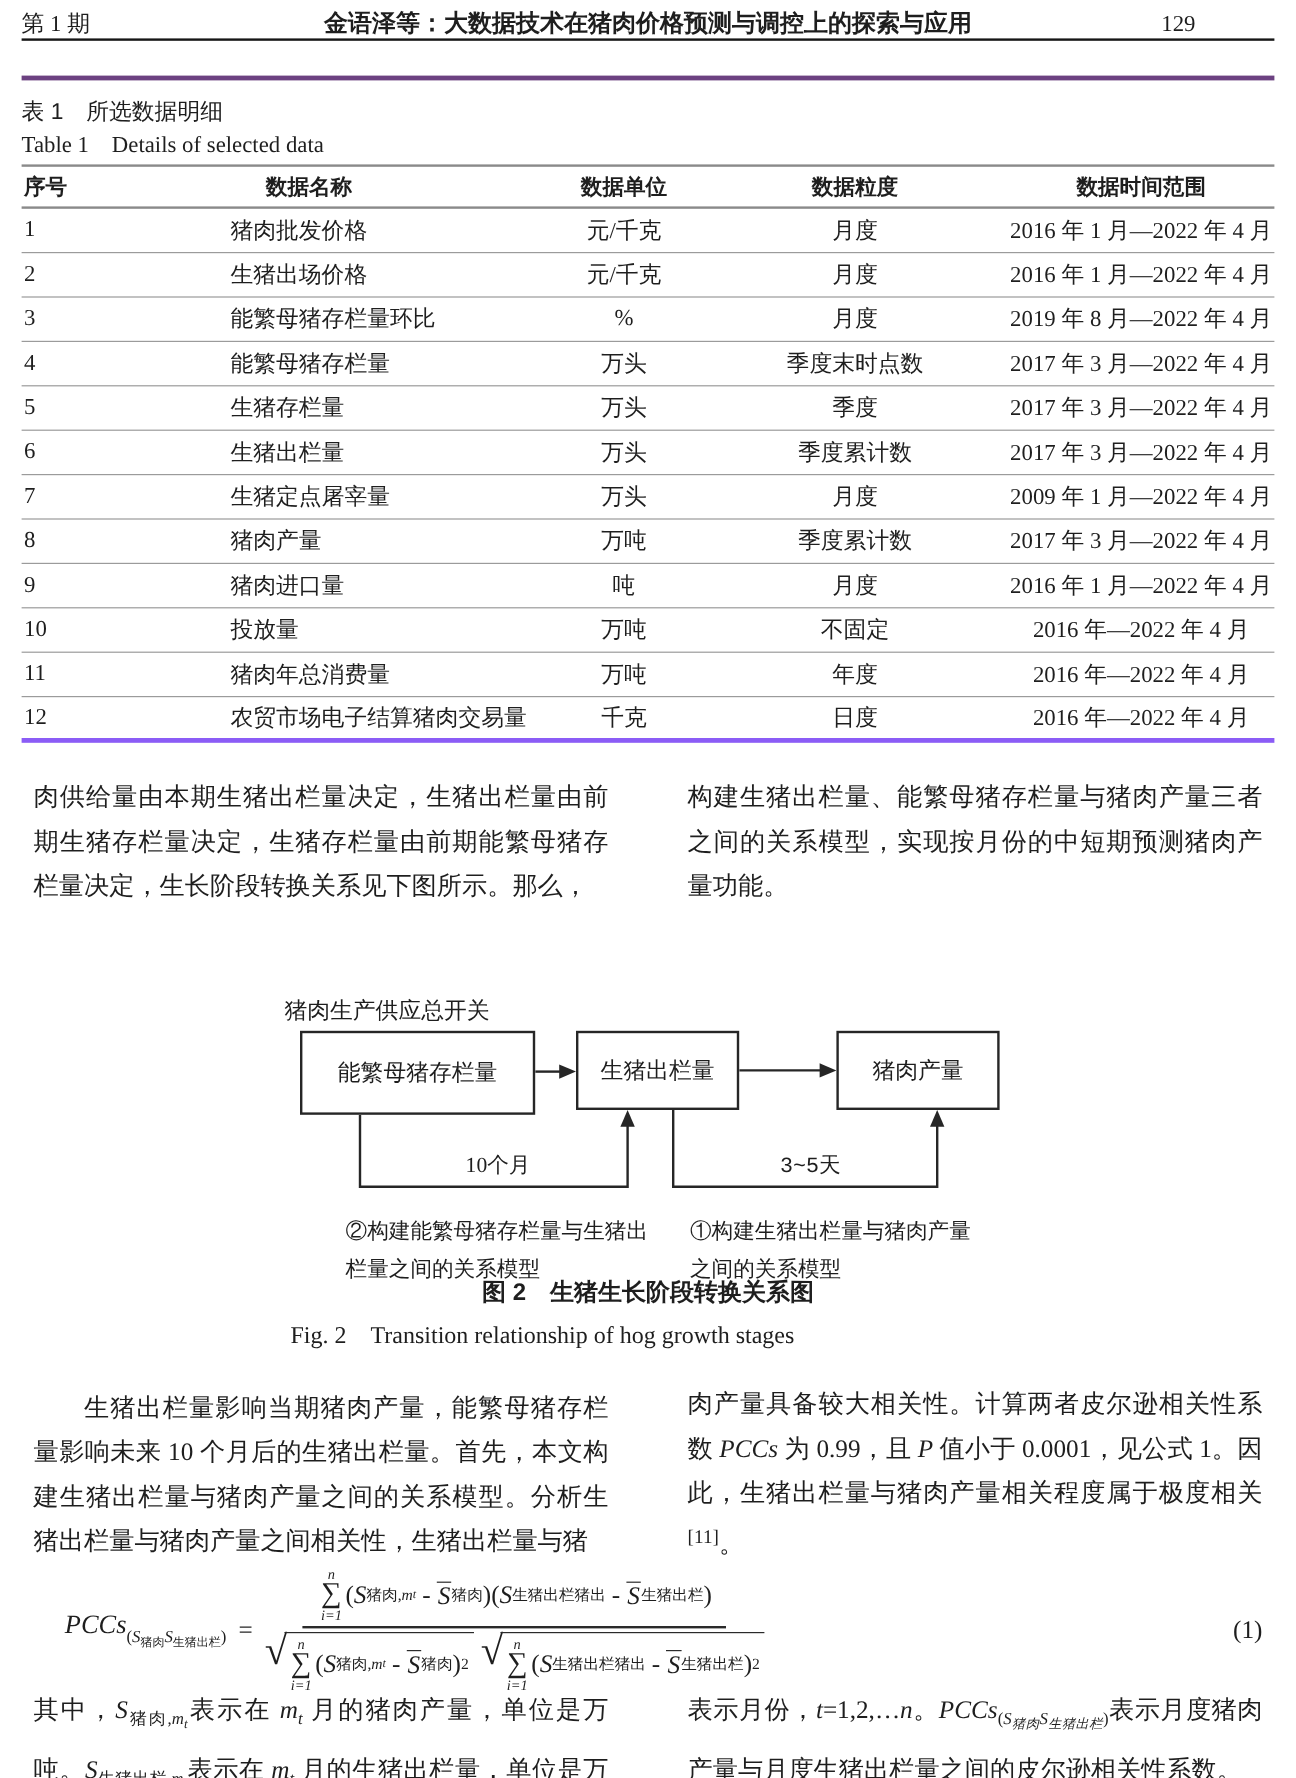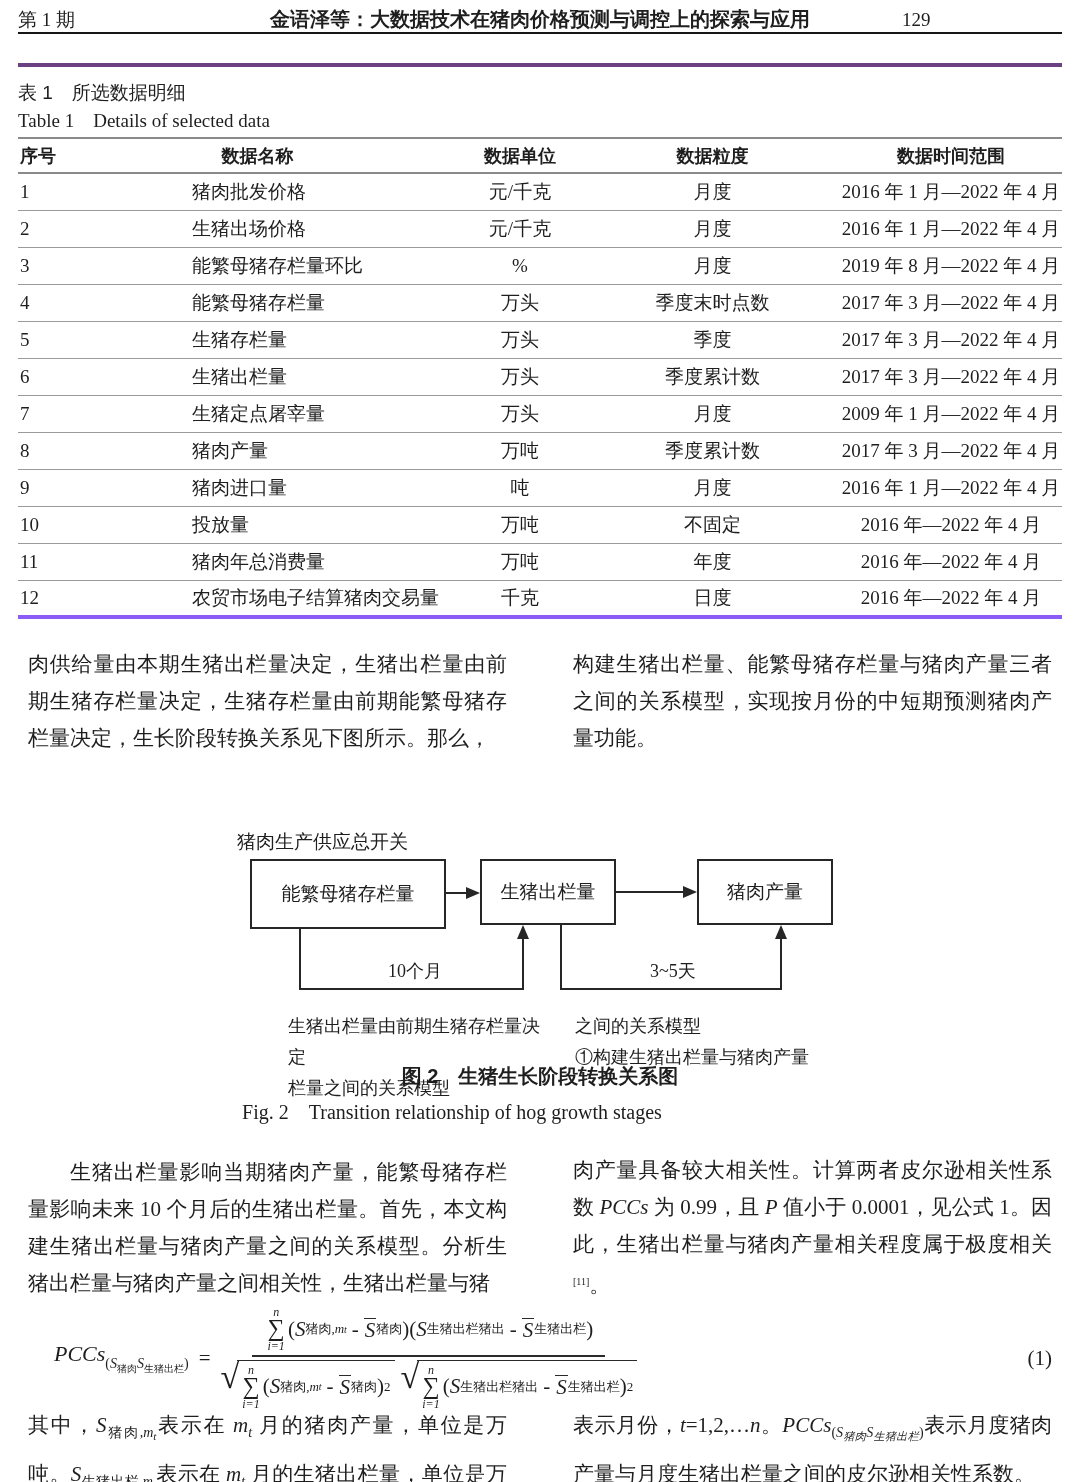--- a/index.html
+++ b/index.html
@@ -9,21 +9,21 @@
     font-family:"Liberation Serif","DejaVu Serif",serif;
     color:#1e1e1e; overflow:hidden;
   }
 
   
   .page-header { position:absolute; top:6px; left:18px; right:18px;
     display:flex; align-items:baseline; }
   .ph-issue { font-size:19px; width:160px; }
   .ph-title { flex:1; text-align:center; font-size:20px; font-weight:bold;
     font-family:"Liberation Sans","DejaVu Sans",sans-serif; }
-  .ph-page { width:160px; text-align:left; font-size:19px; }
+  .ph-page { width:160px; text-align:center; font-size:19px; }
   .rule-black { position:absolute; top:32px; left:18px; right:18px; height:2px; background:#161616; }
   .rule-purple { position:absolute; left:18px; right:18px; height:4px; background:#6c4181; }
   .rule-purple.top { top:63px; }
 
   
   .tcap-zh { position:absolute; top:80px; left:18px; font-size:19px; font-weight:normal;
     font-family:"Liberation Sans","DejaVu Sans",sans-serif; }
   .tcap-en { position:absolute; top:108px; left:18px; font-size:19px; }
 
   
@@ -45,34 +45,34 @@
   .paras-mid { top:1152px;align-items:center; }
   .paras-bottom { top:1406px; }
   .paras-bottom .col { line-height:38px; }
   .indent2 { text-indent:2em; }
 
   .seg-n { font-style:normal; }
   .seg-i { font-style:italic; }
   .seg-s  { font-size:14px; vertical-align:-5px; }
   .seg-si { font-size:14px; vertical-align:-5px; font-style:italic; }
   .seg-x  { font-size:11px; vertical-align:-8px; font-style:italic; }
-  .seg-p  { font-size:10px; vertical-align:7px; }
+  .seg-p  { font-size:16px; vertical-align:7px; }
 
   
   .figure { position:absolute; top:821px; left:0; width:1080px; height:250px; font-size:19px; }
   .fig-svg { position:absolute; top:0; left:0; }
   .switch-label { position:absolute; left:237px; top:8px; }
   .fbox { position:absolute; border:2px solid #262626; display:flex;
     align-items:center; justify-content:center; background:#fff; }
   .fbox.b1 { left:250px; top:38px; width:196px; height:70px; }
   .fbox.b2 { left:480px; top:38px; width:136px; height:66px; }
   .fbox.b3 { left:697px; top:38px; width:136px; height:66px; }
   .loop-label { position:absolute; top:138px; font-size:18px; }
   .loop-label.l1 { left:388px; }
-  .loop-label.l2 { left:650px; }
+  .loop-label.l2 { left:650px;font-family:Liberation Mono, monospace; }
   .fig-note { position:absolute; top:190px; width:266px; font-size:18px; line-height:31px; }
   .fig-note.n-left { left:288px; }
   .fig-note.n-right { left:575px; }
   .fcap-zh { position:absolute; top:1063px; left:0; width:1080px; text-align:center;
     font-size:20px; font-weight:bold; font-family:"Liberation Sans","DejaVu Sans",sans-serif; }
   .fcap-en { position:absolute; top:1099px; left:0; width:904px; text-align:center; font-size:20px; }
 
   
   .equation { position:absolute; top:1312px; left:28px; right:28px; height:92px;
     display:flex; align-items:center; font-size:21px; }
@@ -241,26 +241,26 @@
     <polyline points="561,104 561,168 781,168 781,116" fill="none" stroke="#262626" stroke-width="2"></polyline>
     <polygon points="775,118 781,104 787,118" fill="#262626"></polygon>
   </svg>
   <div class="switch-label">猪肉生产供应总开关</div>
   <div class="fbox b1">能繁母猪存栏量</div>
   <div class="fbox b2">生猪出栏量</div>
   <div class="fbox b3">猪肉产量</div>
   <div class="loop-label l1">10个月</div>
   <div class="loop-label l2">3~5天</div>
   <div class="fig-note n-left">
-    <div>生猪出栏量由前期生猪存栏量决定</div>
+    <div>②构建能繁母猪存栏量与生猪出</div>
     <div>栏量之间的关系模型</div>
   </div>
   <div class="fig-note n-right">
+    <div>①构建生猪出栏量与猪肉产量</div>
     <div>之间的关系模型</div>
-    <div>①构建生猪出栏量与猪肉产量</div>
   </div>
 </div>
 <div class="fcap-zh">图 2　生猪生长阶段转换关系图</div>
 <div class="fcap-en">Fig. 2　Transition relationship of hog growth stages</div>
 
 <div class="two-col paras-mid">
   <p class="col indent2">生猪出栏量影响当期猪肉产量，能繁母猪存栏量影响未来 10 个月后的生猪出栏量。首先，本文构建生猪出栏量与猪肉产量之间的关系模型。分析生猪出栏量与猪肉产量之间相关性，生猪出栏量与猪</p>
   <p class="col"><span class="seg-n">肉产量具备较大相关性。计算两者皮尔逊相关性系数 </span><span class="seg-i">PCCs</span><span class="seg-n"> 为 0.99，且 </span><span class="seg-i">P</span><span class="seg-n"> 值小于 0.0001，见公式 1。因此，生猪出栏量与猪肉产量相关程度属于极度相关</span><span class="seg-p">[11]</span><span class="seg-n">。</span></p>
 </div>
 

